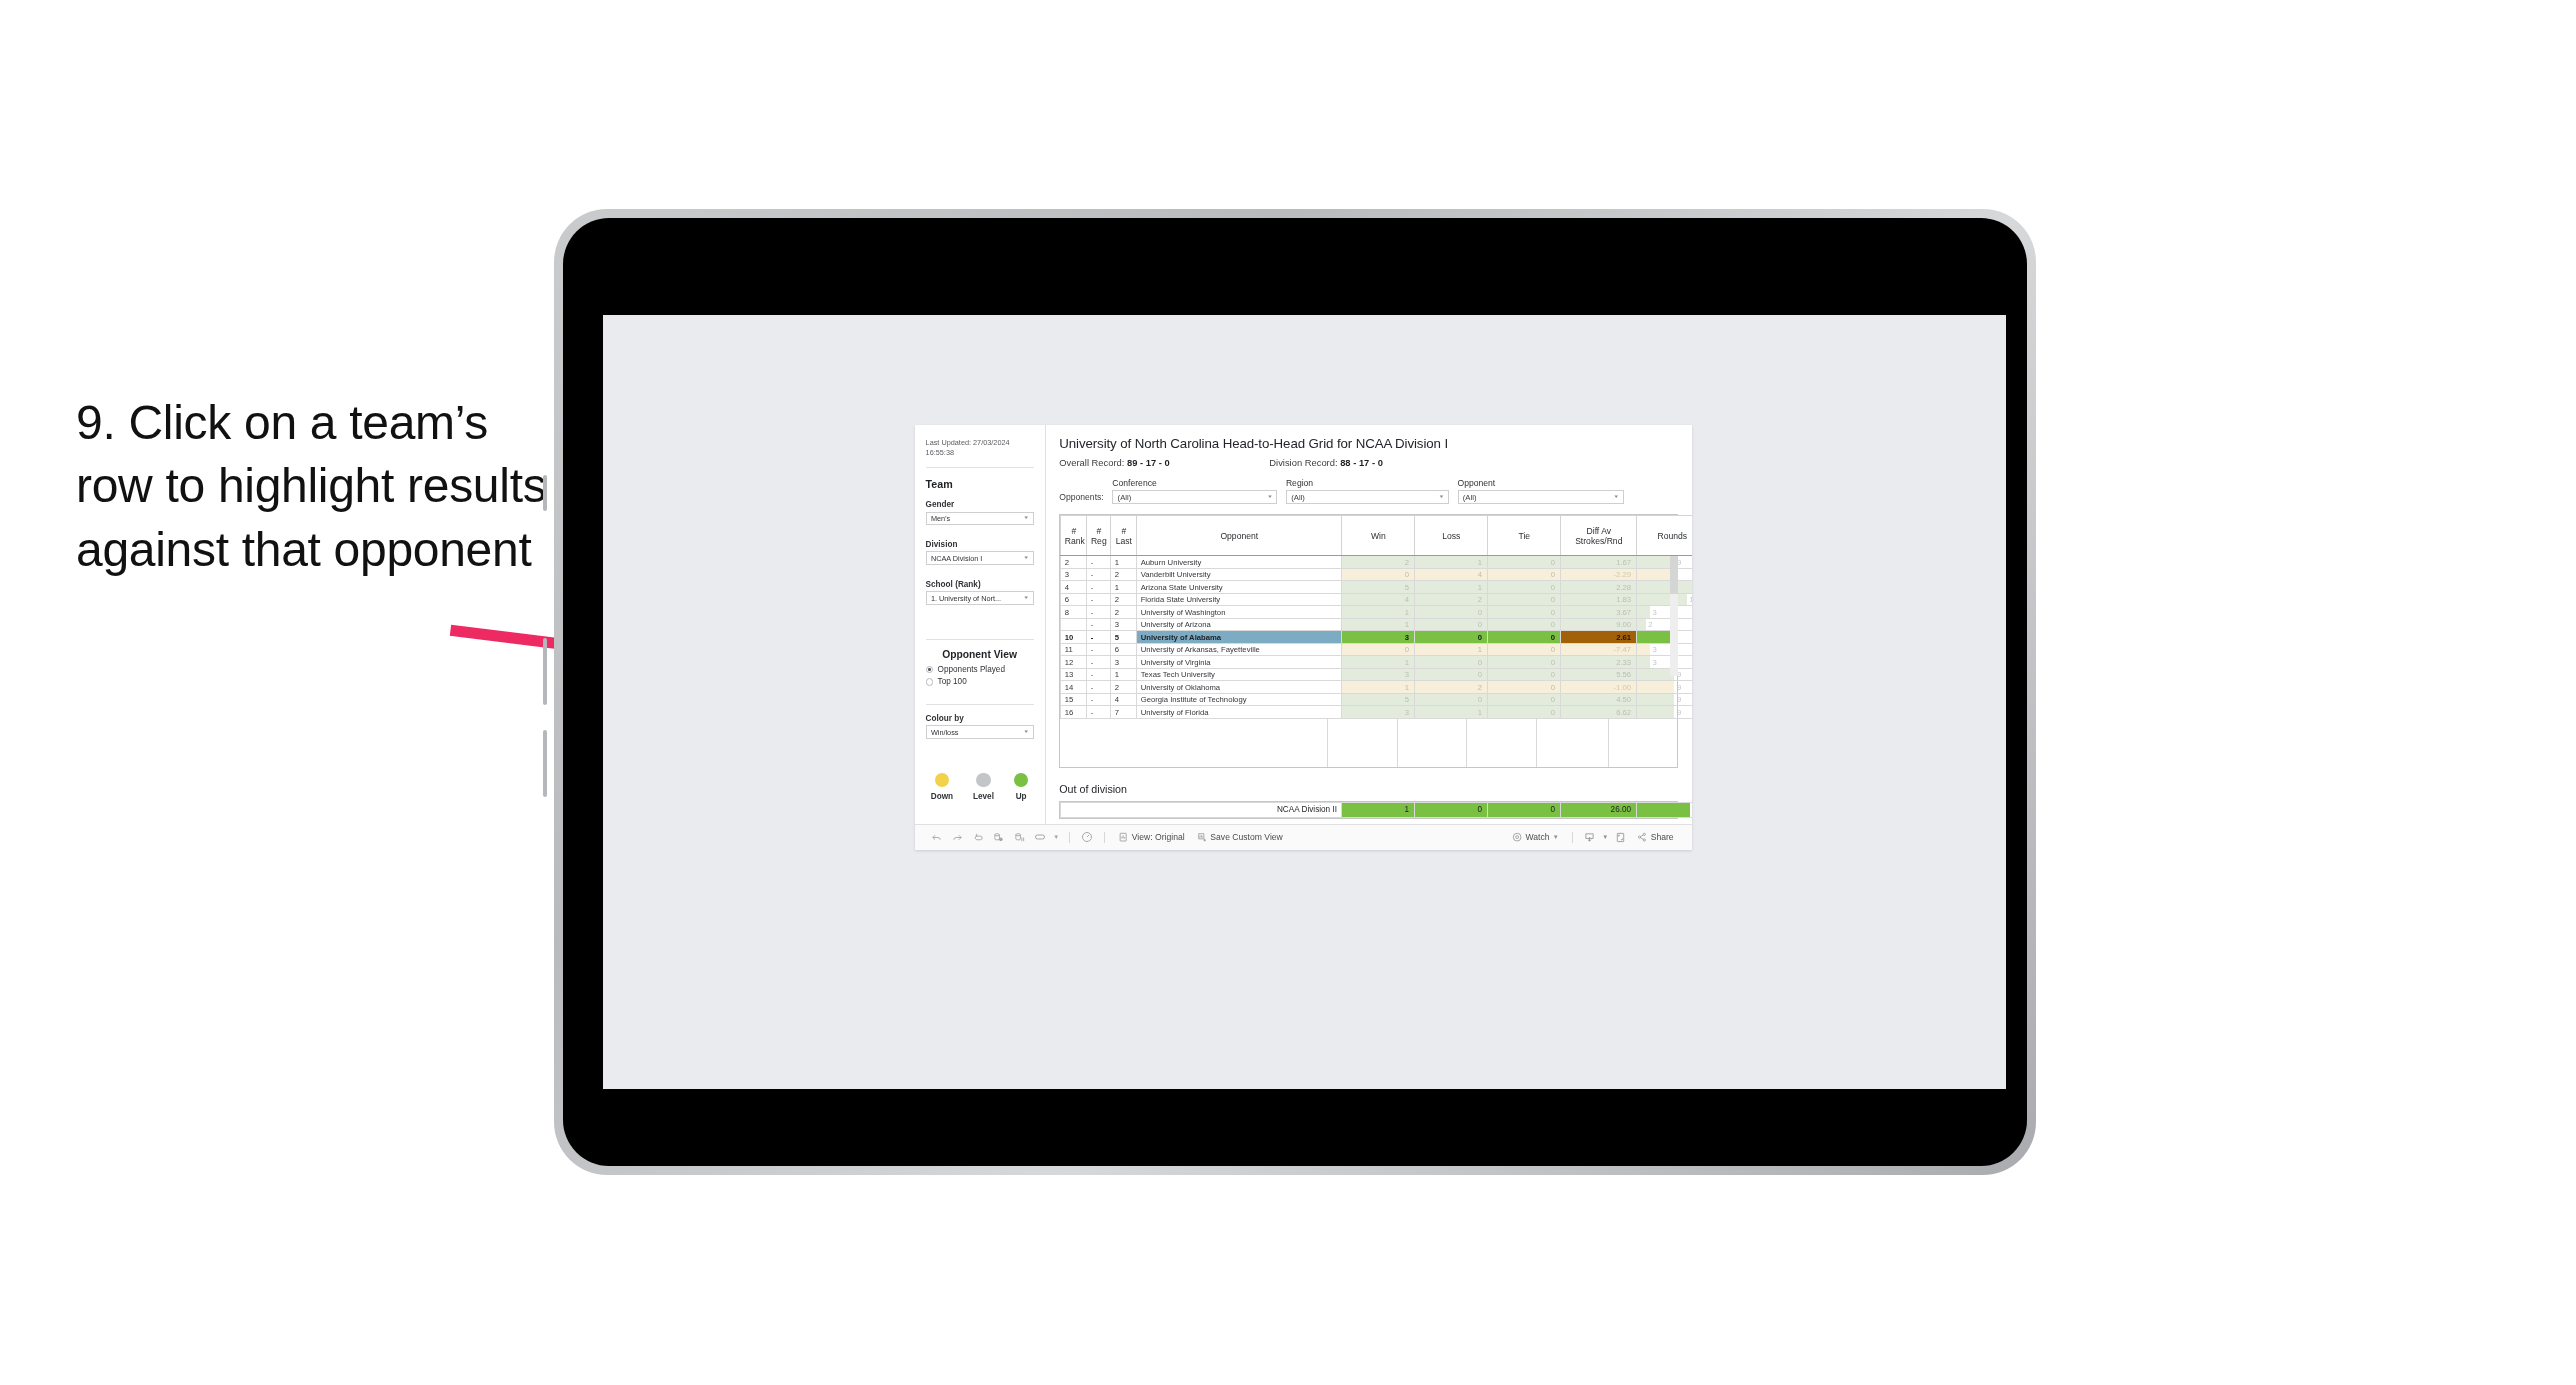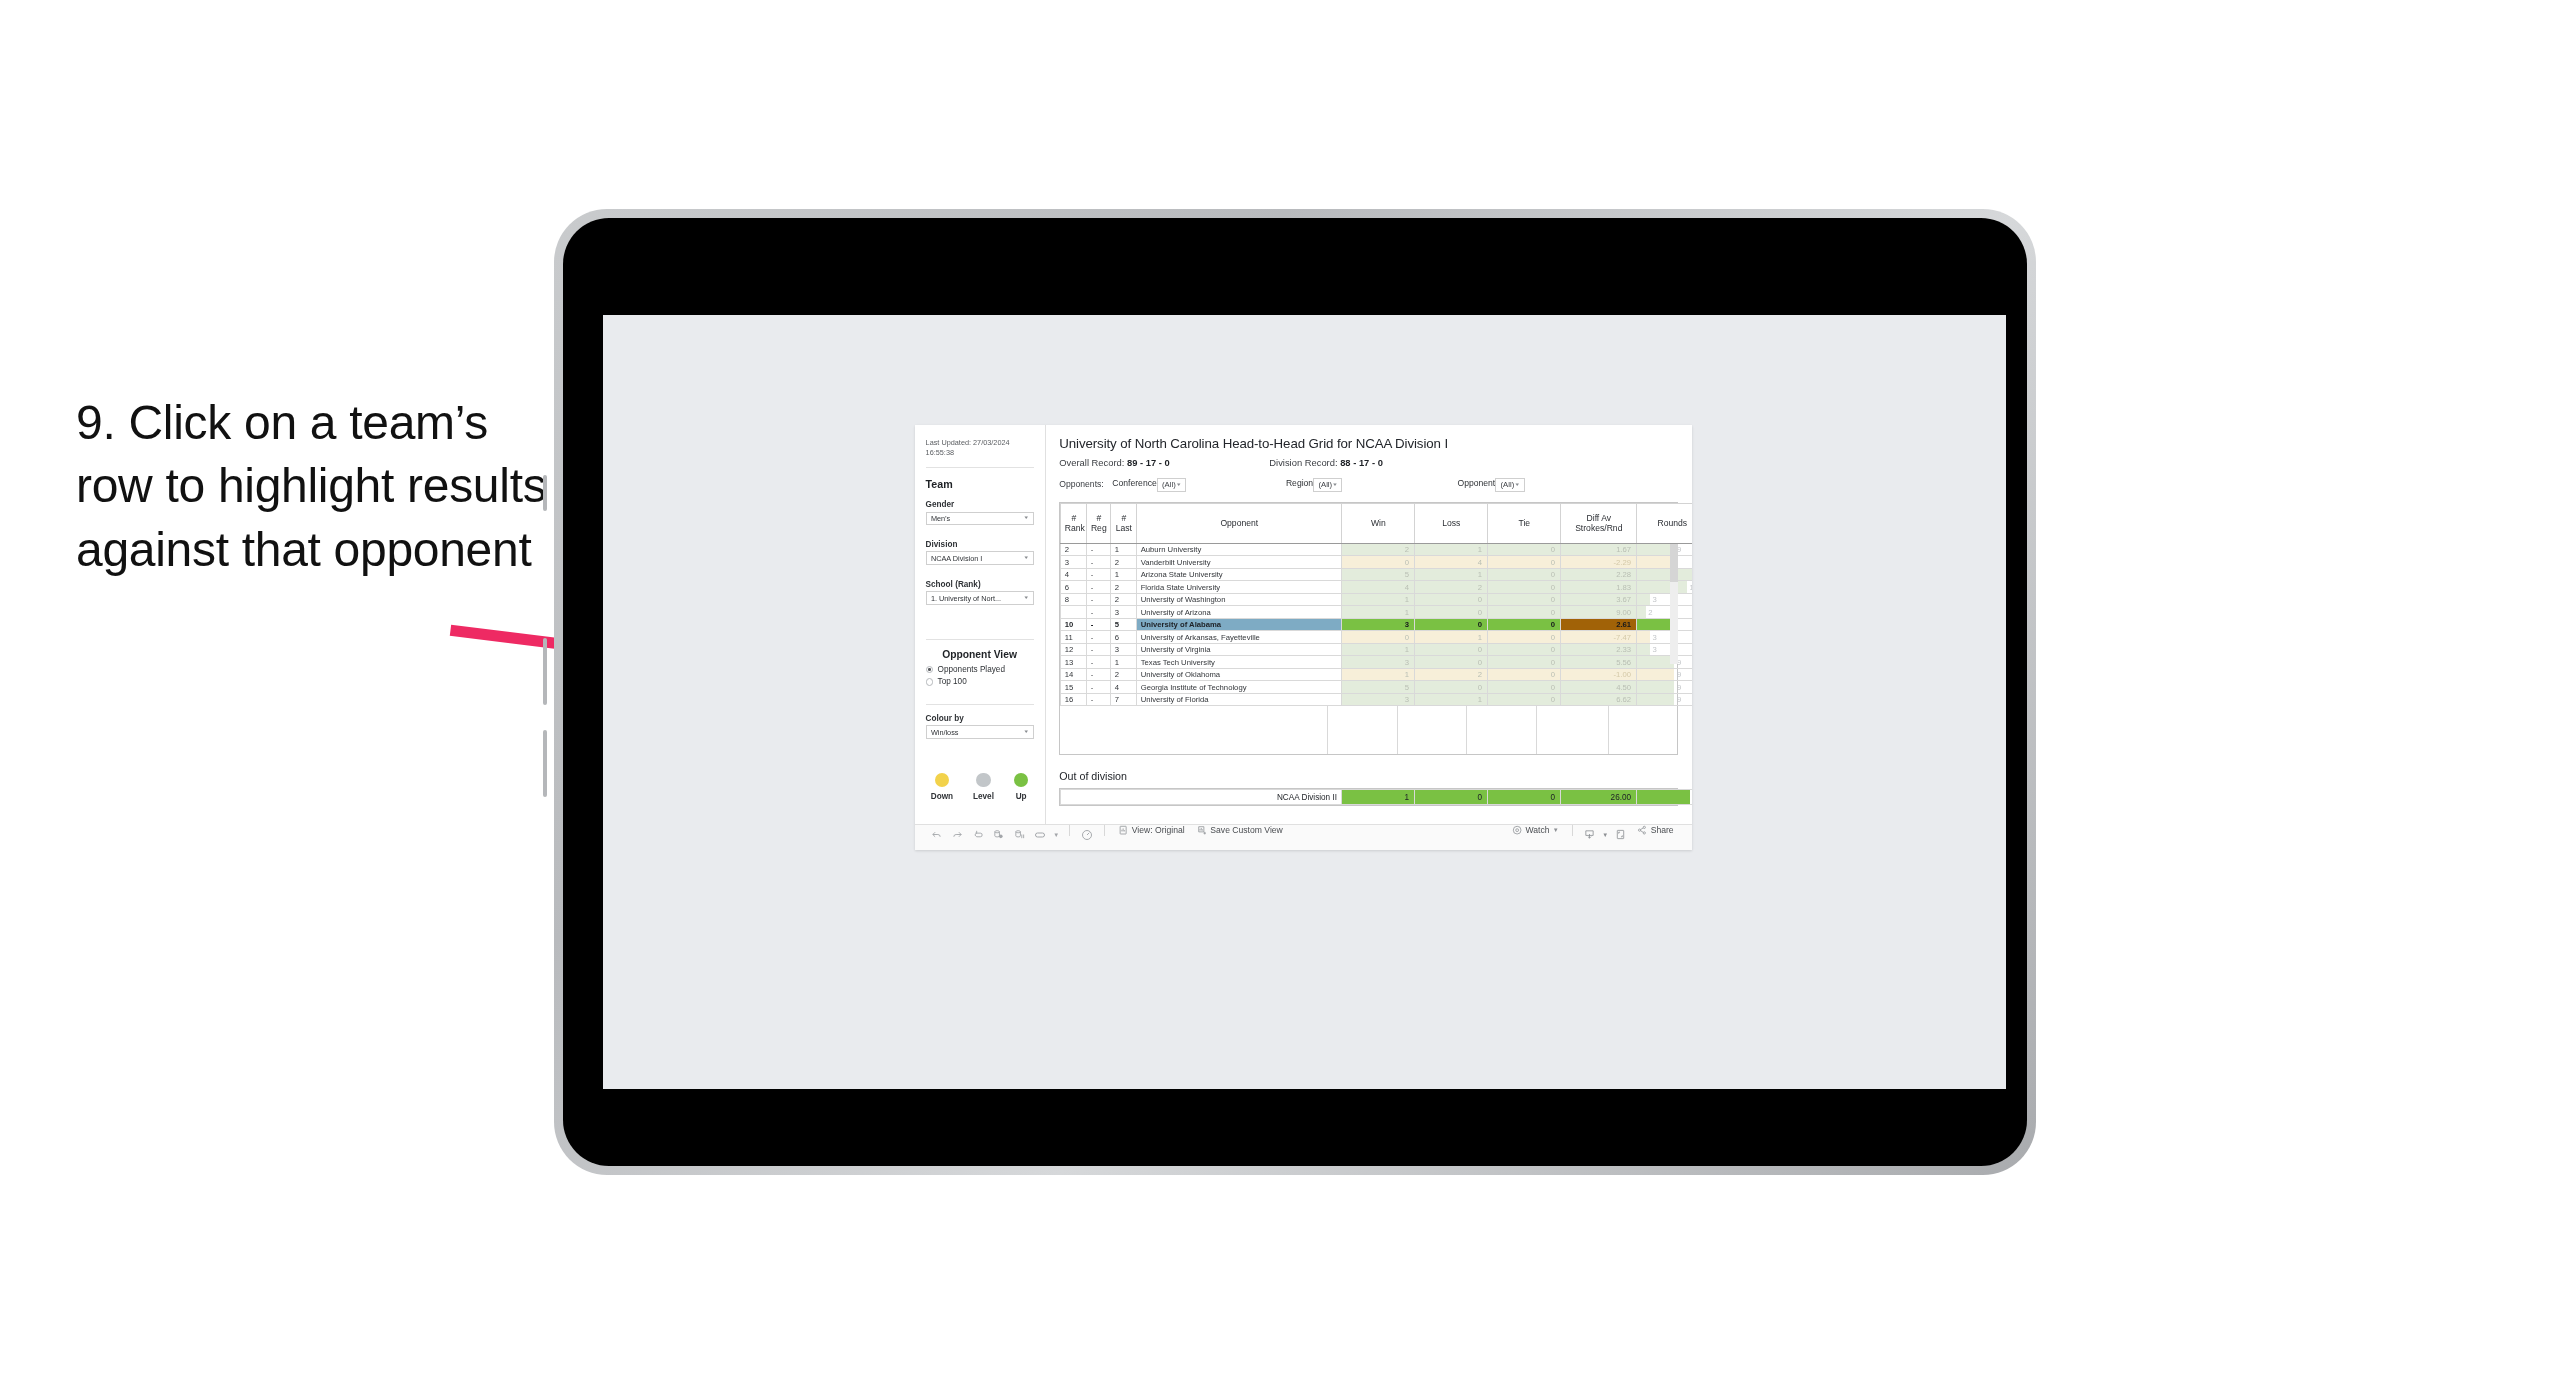--- a/index.html
+++ b/index.html
@@ -140,21 +140,21 @@
 
   
   #main { flex: 1; padding: 11px 13.7px 5.2px 13.7px; overflow: hidden; position: relative; }
   #chart-title { font-size: 13.3px; color: #23262b; letter-spacing: -0.1px; }
   #records { display: flex; margin-top: 6px; font-size: 9.4px; color: #3a3d42; }
   #records .rec { width: 210px; }
   #records b { color: #1d2025; font-weight: 700; }
 
   #opp-filters { display: flex; align-items: flex-end; margin-top: 10.3px; gap: 8.6px; }
   #opp-label { font-size: 8.6px; color: #3a3d42; padding-bottom: 2.6px; }
-  .opp-group { display: flex; flex-direction: row; }
+  .opp-group { display: flex; flex-direction: column; }
   .opp-group .lab { font-size: 8.6px; color: #2f3236; margin-bottom: 2.6px; }
   .opp-sel {
     height: 13.7px; border: 0.9px solid #cfcfcf; background: #fff;
     font-size: 7.7px; color: #3a3d42;
     display: flex; align-items: center; justify-content: space-between;
     padding: 0 3.4px 0 4.3px; cursor: pointer;
   }
   #og1 { width: 165px; } #og2 { width: 163px; } #og3 { width: 166px; }
 
   
@@ -181,21 +181,21 @@
   #vscroll-thumb { position: absolute; top: 0; left: 0; width: 7.7px; height: 38px; background: #d5d5d5; }
 
   
   #ood-title { font-size: 10.7px; color: #23262b; margin-top: 14.6px; }
   #ood-wrap { margin-top: 6px; border: 0.9px solid #c6c6c6; }
   #ood-wrap table td { height: 15.5px; font-size: 8.2px; color: #1d2025; }
 
   
   #toolbar {
     height: 26px; border-top: 0.9px solid #e0e0e0; background: #fafafa;
-    display: flex; align-items: flex-start; padding: 0 12px; gap: 0;
+    display: flex; align-items: center; padding: 0 12px; gap: 0;
     font-size: 8.6px; color: #55585c;
   }
   .tb-ic { width: 20.6px; height: 20.6px; display: flex; align-items: center; justify-content: center; color: #9a9da1; cursor: pointer; }
   .tb-div { width: 0.9px; height: 11px; background: #d8d8d8; margin: 0 6.9px; }
   .tb-btn { display: flex; align-items: center; gap: 3.4px; padding: 0 6px; cursor: pointer; color: #4a4d51; }
   #tb-spacer { flex: 1; }
 </style>
 </head>
 <body>
 

